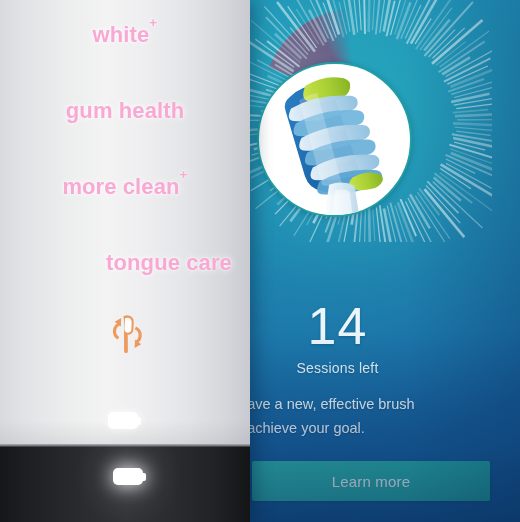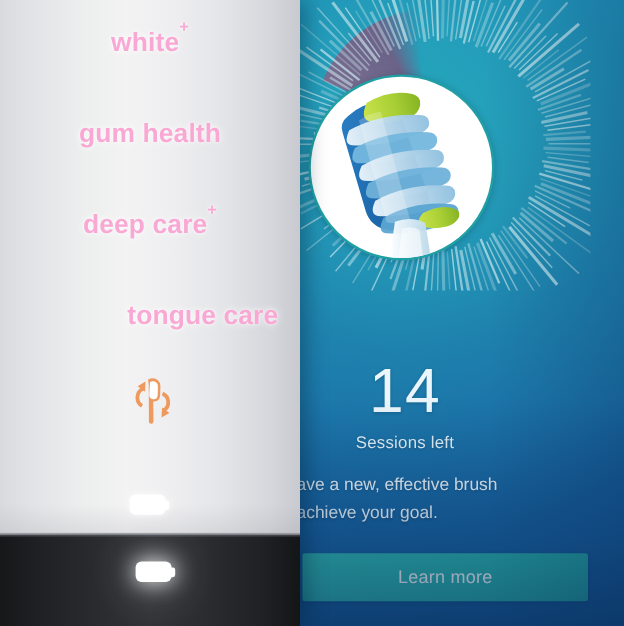--- a/index.html
+++ b/index.html
@@ -437,21 +437,21 @@
     <div class="bottom-shade"></div>
   </div>
 
   <div class="handle">
     <div class="handle-body"></div>
     <div class="handle-darkline"></div>
     <div class="handle-dark"></div>
 
     <div class="mode" id="mode-white"><span>white</span><sup>+</sup></div>
     <div class="mode" id="mode-gum"><span>gum health</span><sup></sup></div>
-    <div class="mode" id="mode-deep"><span>deep care</span><sup>+</sup></div>
+    <div class="mode" id="mode-deep"><span>more clean</span><sup>+</sup></div>
     <div class="mode" id="mode-tongue"><span>tongue care</span><sup></sup></div>
 
     <svg class="brush-icon" viewBox="0 0 42 44">
       <g fill="#ee9a5e">
 
         <path d="M18.4 4.2 q4.6 -2.4 8.2 0.6 q2.2 1.9 2.1 5.0 l-0.3 8.0 q-0.1 2.9 -2.4 4.2 q-1.6 0.9 -3.3 0.6 l0.2 16.6 q0 1.9 -1.9 1.9 q-1.9 0 -1.9 -1.9 l-0.1 -27.4 q0 -4.7 -0.6 -7.6 z"></path>
         <path d="M20.0 6.4 q3.0 -1.6 5.3 0.4 q1.4 1.2 1.3 3.3 l-0.2 7.4 q-0.1 2.0 -1.7 2.8 q-2.4 1.2 -4.3 -0.6 q-1.1 -1.0 -1.0 -3.0 z" fill="#ffffff"></path>
 
         <path d="M14.0 10.4 a9.6 9.6 0 0 0 -1.4 17.2 l1.6 -2.7 a6.5 6.5 0 0 1 1.0 -11.6 z"></path>
         <path d="M16.2 6.0 l-0.3 8.4 l-6.2 -4.6 z"></path>

